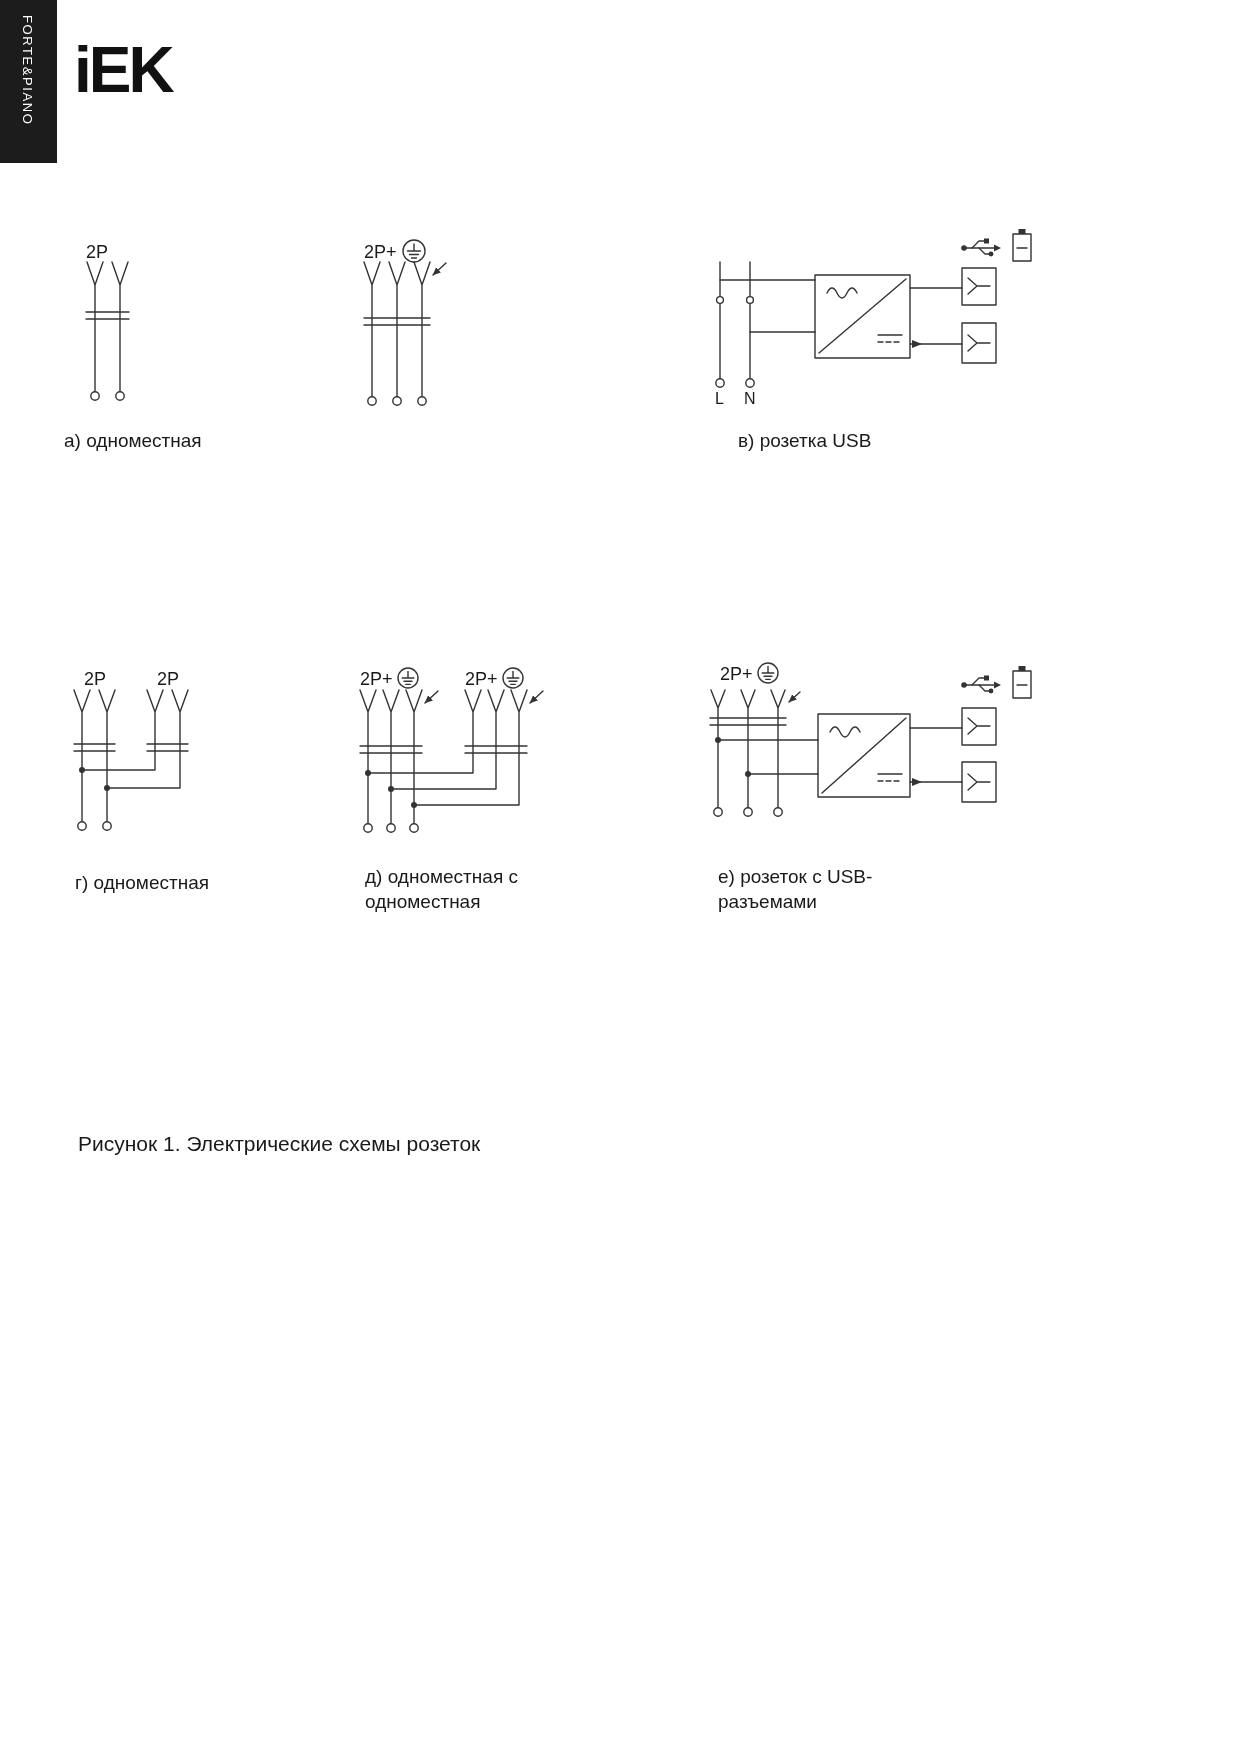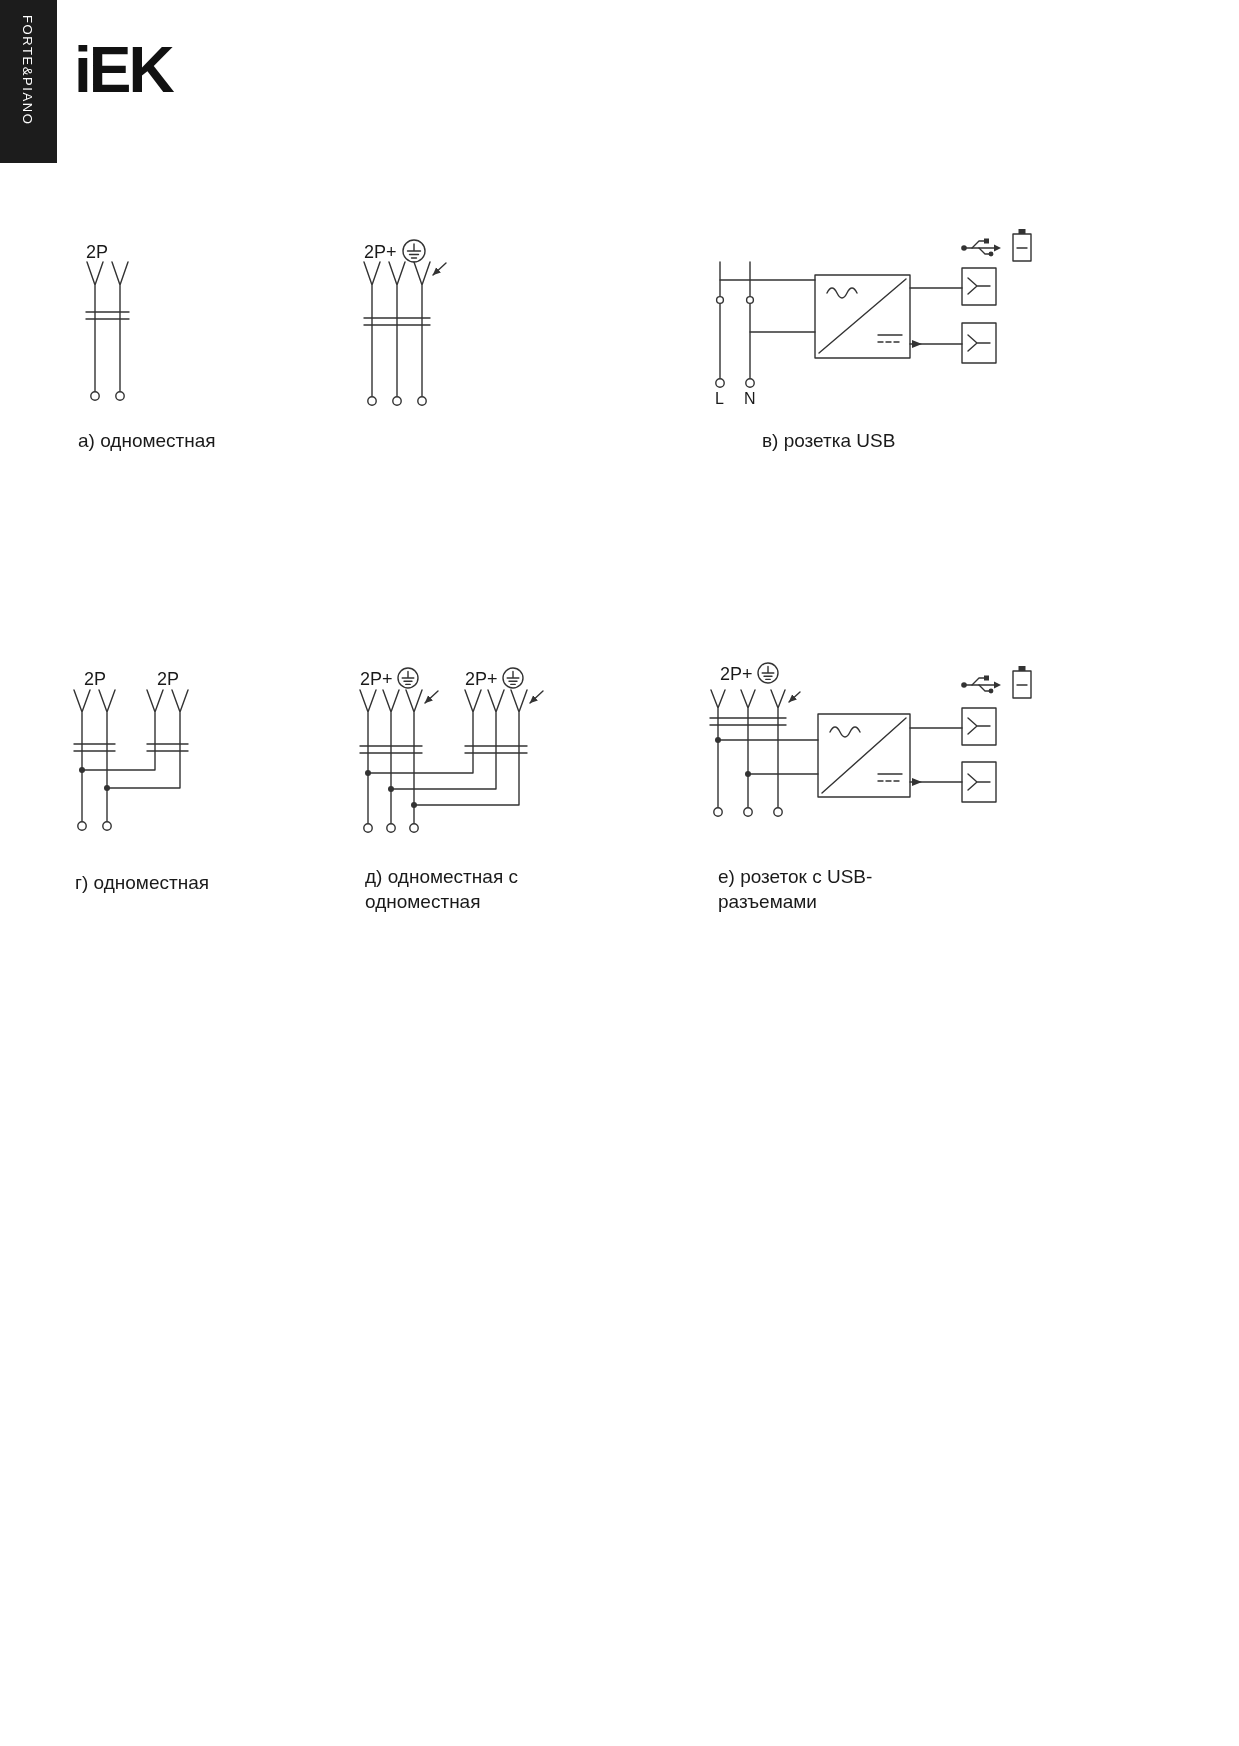--- a/index.html
+++ b/index.html
@@ -225,27 +225,28 @@
       <path class="wire" d="M279,33 L285,39 L289,39"></path>
       <circle cx="291" cy="39" r="2.4" fill="#333"></circle>
     </g>
     <g>
       <rect class="wire" x="313" y="19" width="18" height="27"></rect>
       <rect x="318.5" y="14" width="7" height="5" fill="#333"></rect>
       <path class="wire" d="M317,33 L327,33"></path>
     </g>
   </svg>
 
-  <div class="caption" style="left:78px;top:428px">а) одноместная</div>
-  <div class="caption" style="left:762px;top:428px">в) розетка USB</div>
+  <div class="caption" style="left:64px;top:428px">а) одноместная</div>
+  <div class="caption" style="left:738px;top:428px">в) розетка USB</div>
 
   <div class="caption" style="left:75px;top:870px">г) одноместная</div>
   <div class="caption" style="left:365px;top:864px">
     <div>д) одноместная с</div>
     <div>одноместная</div>
   </div>
   <div class="caption" style="left:718px;top:864px">
     <div>е) розеток с USB-</div>
     <div>разъемами</div>
   </div>
 
+  <div class="fig-caption">Рисунок 1. Электрические схемы розеток</div>
 
 </div>
 
 </body></html>

